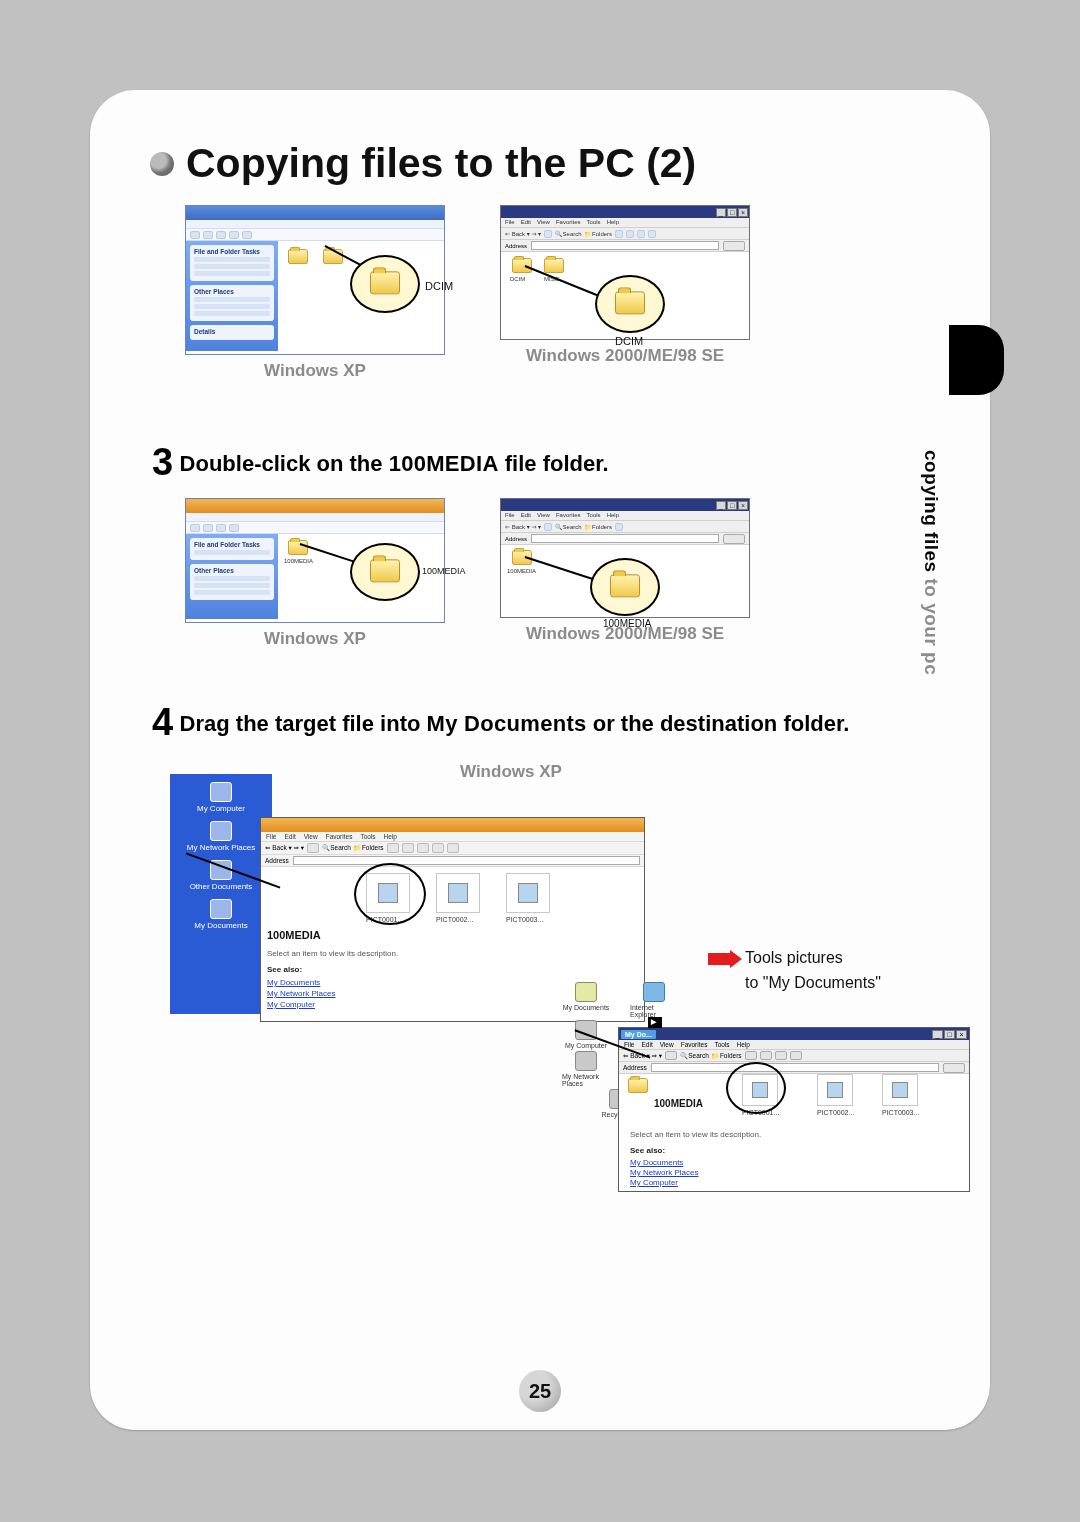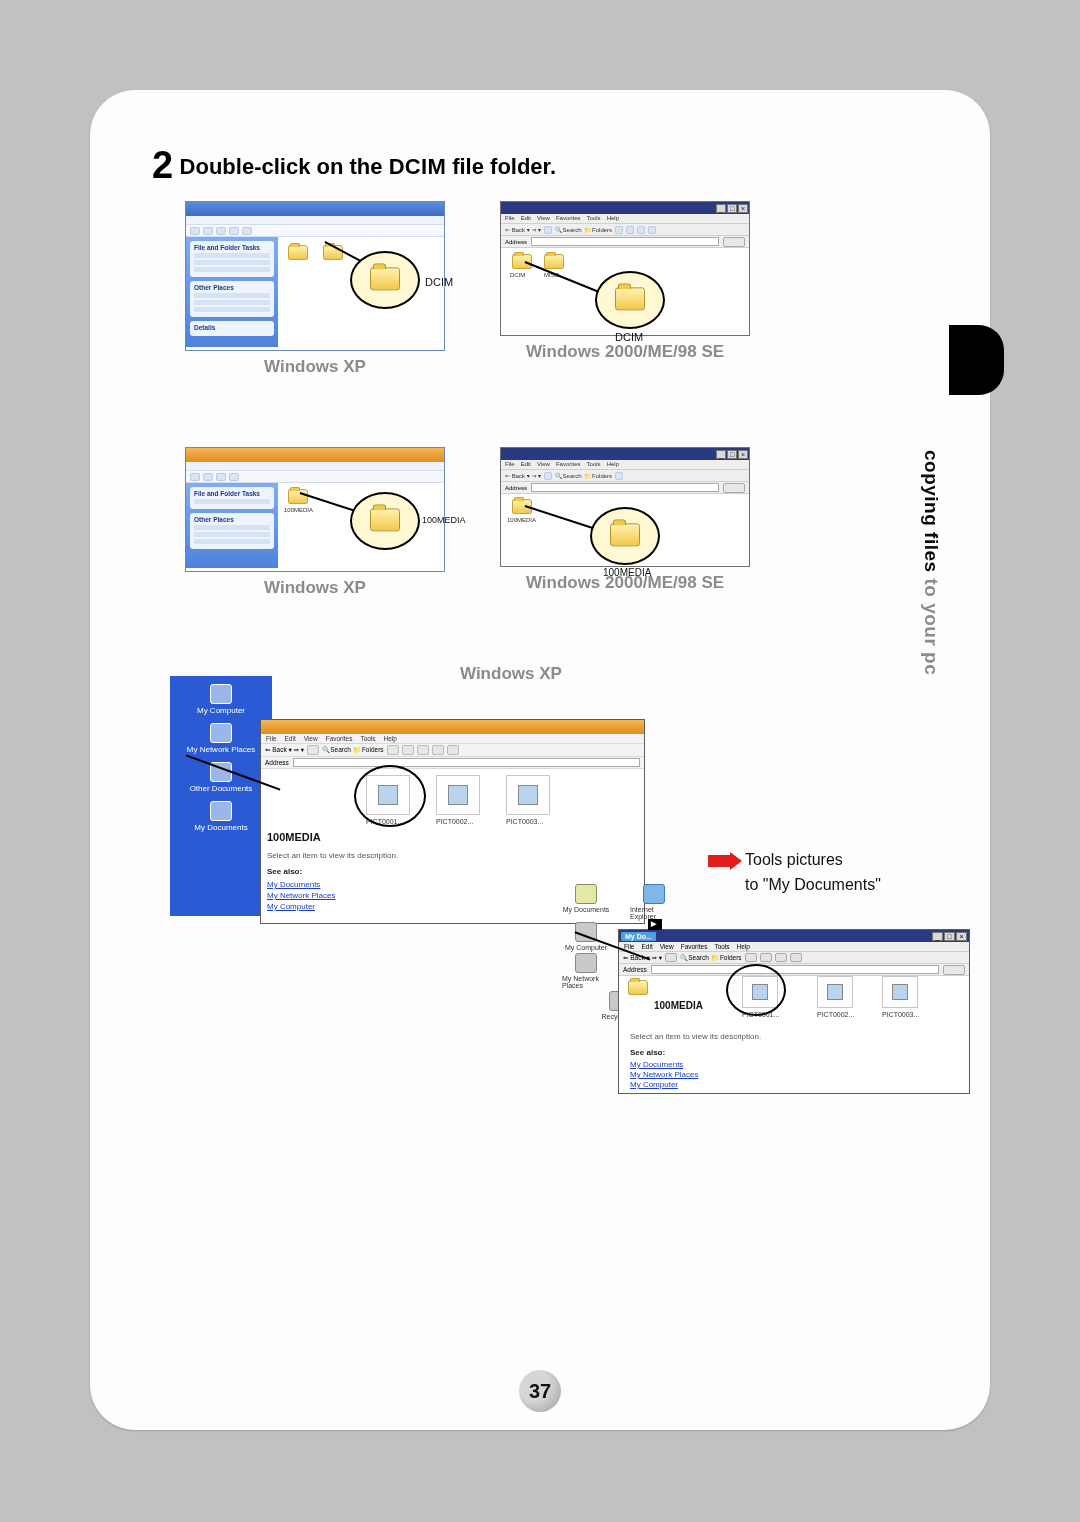--- a/index.html
+++ b/index.html
@@ -204,27 +204,25 @@
 </head>
 <body>
 
 <div class="page">
 
   <div class="thumb-tab"></div>
   <div class="side-text">
     <span>copying files</span><span class="dim"> to your pc</span>
   </div>
 
-
-  <div class="step">
-    <span class="step-num">2</span>
-    <span class="step-text">
-      <span> Double-click on the </span><span class="em">DCIM</span><span> file folder.</span>
-    </span>
-  </div>
+  <h1>
+    <span class="bullet"></span>
+    <span>Copying files to the PC (2)</span>
+  </h1>
+
 
   <div class="figrow">
 
     <div class="fig" style="position:relative;width:290px">
       <div class="xp-win">
         <div class="xp-title"></div>
           <div class="xp-menu"></div>
         <div class="xp-tool">
             <span class="tb-btn"></span>
             <span class="tb-btn"></span>
@@ -305,20 +303,26 @@
       <div class="circle-callout" style="left:105px;top:70px">
         <div class="bigfolder"></div>
       </div>
       <div class="circle-label" style="left:125px;top:130px">DCIM</div>
       <div class="fig-caption">Windows 2000/ME/98 SE</div>
     </div>
   </div>
 
   <div class="spacer-lg"></div>
 
+  <div class="step">
+    <span class="step-num">3</span>
+    <span class="step-text">
+      <span> Double-click on the </span><span class="em">100MEDIA</span><span> file folder.</span>
+    </span>
+  </div>
 
   <div class="figrow">
     <div class="fig" style="position:relative;width:290px">
       <div class="xp-win" style="height:125px">
         <div class="xp-title" style="background:linear-gradient(#f3b756,#e28d1f)"></div>
         <div class="xp-menu"></div>
         <div class="xp-tool">
             <span class="tb-btn"></span>
             <span class="tb-btn"></span>
             <span class="tb-btn"></span>
@@ -387,20 +391,26 @@
       <div class="circle-callout" style="left:100px;top:60px">
         <div class="bigfolder"></div>
       </div>
       <div class="circle-label" style="left:113px;top:120px;font-size:10px">100MEDIA</div>
       <div class="fig-caption">Windows 2000/ME/98 SE</div>
     </div>
   </div>
 
   <div class="spacer-md"></div>
 
+  <div class="step">
+    <span class="step-num">4</span>
+    <span class="step-text">
+      <span> Drag the target file into </span><span class="em">My Documents</span><span> or the destination folder.</span>
+    </span>
+  </div>
 
   <div class="step4-area">
     <div class="fig-caption" style="position:absolute;left:290px;top:-6px">Windows XP</div>
 
     <div class="desktop-blue">
       <div class="desk-icon">
           <div class="ic"></div>
           <span>My Computer</span>
         </div>
       <div class="desk-icon">
@@ -571,15 +581,15 @@
         <div class="link-line" style="left:8px;top:104px">My Computer</div>
       </div>
     </div>
     <div class="black-label">▶</div>
 
     <div class="lead-line" style="left:110px;top:125px;width:100px;transform:rotate(200deg)"></div>
     <div class="lead-line" style="left:480px;top:295px;width:80px;transform:rotate(200deg)"></div>
   </div>
 
   <div class="pagenum-circle">
-    <span>37</span>
+    <span>25</span>
   </div>
 </div>
 
 </body></html>

